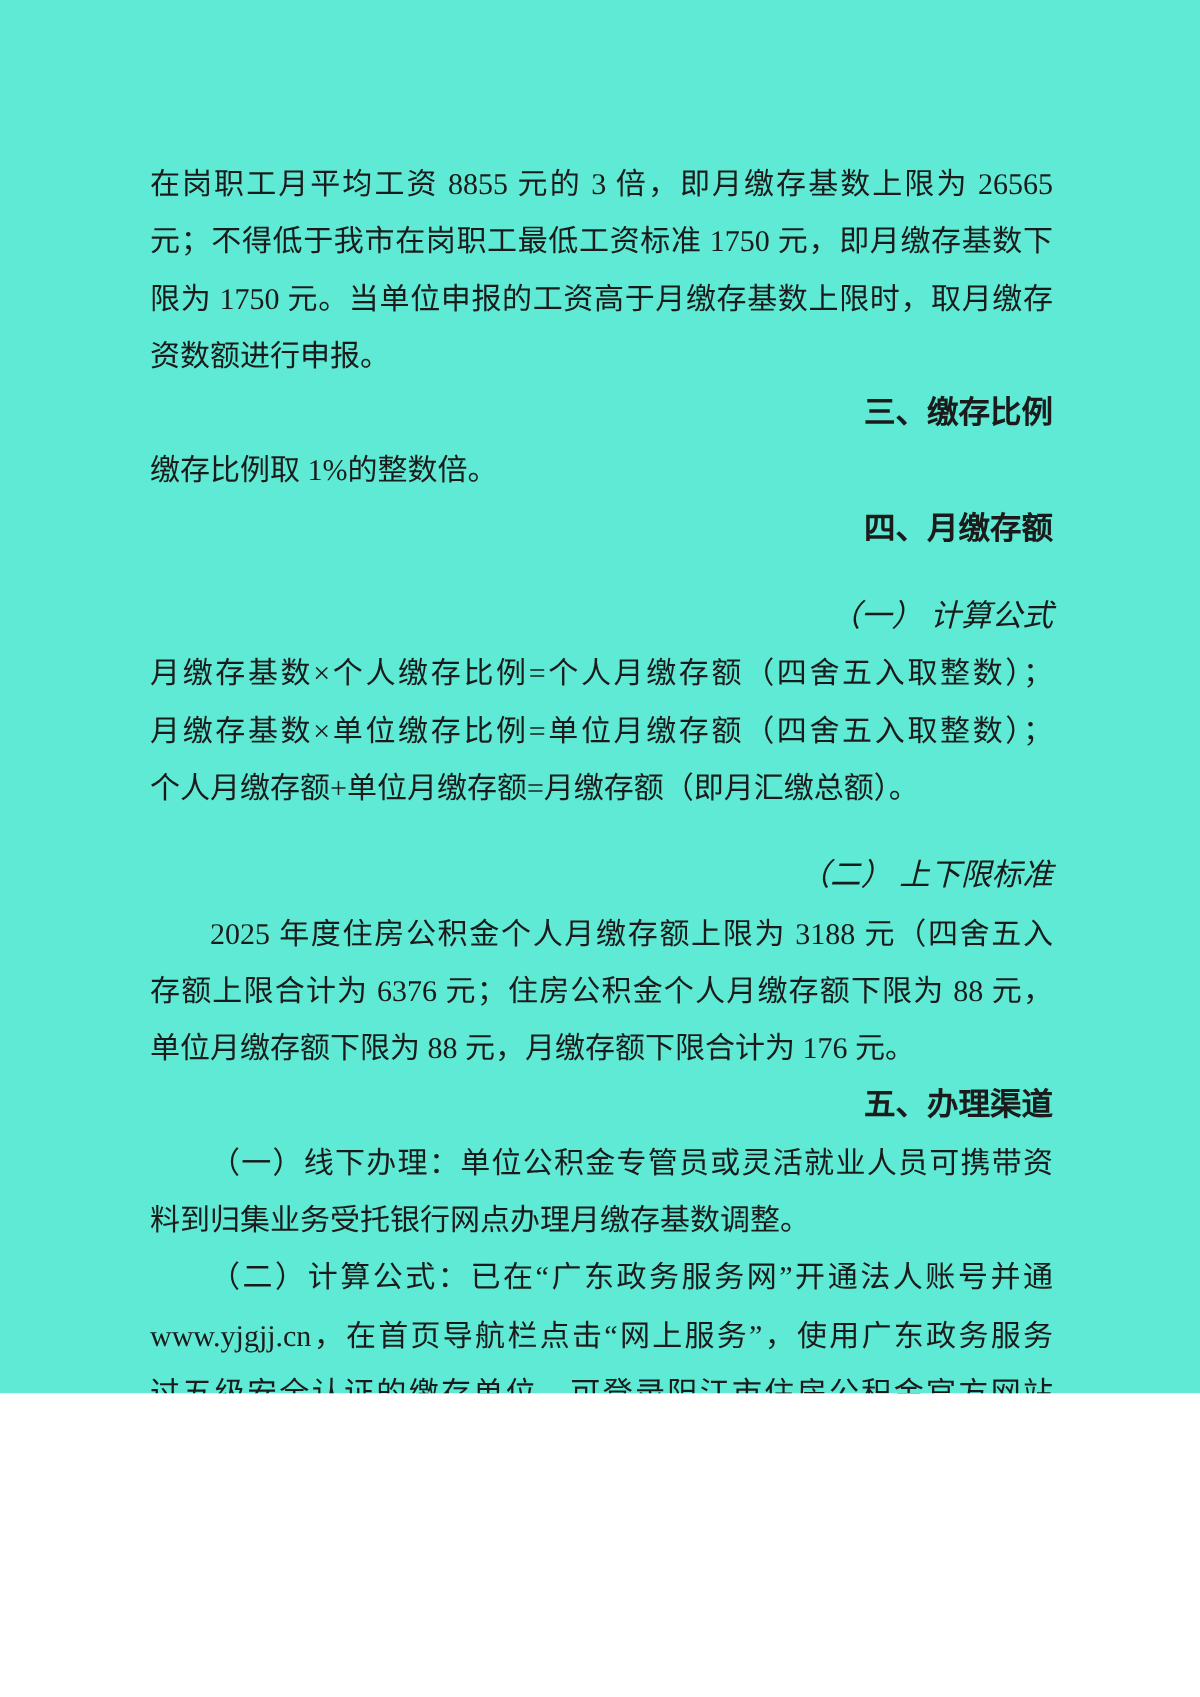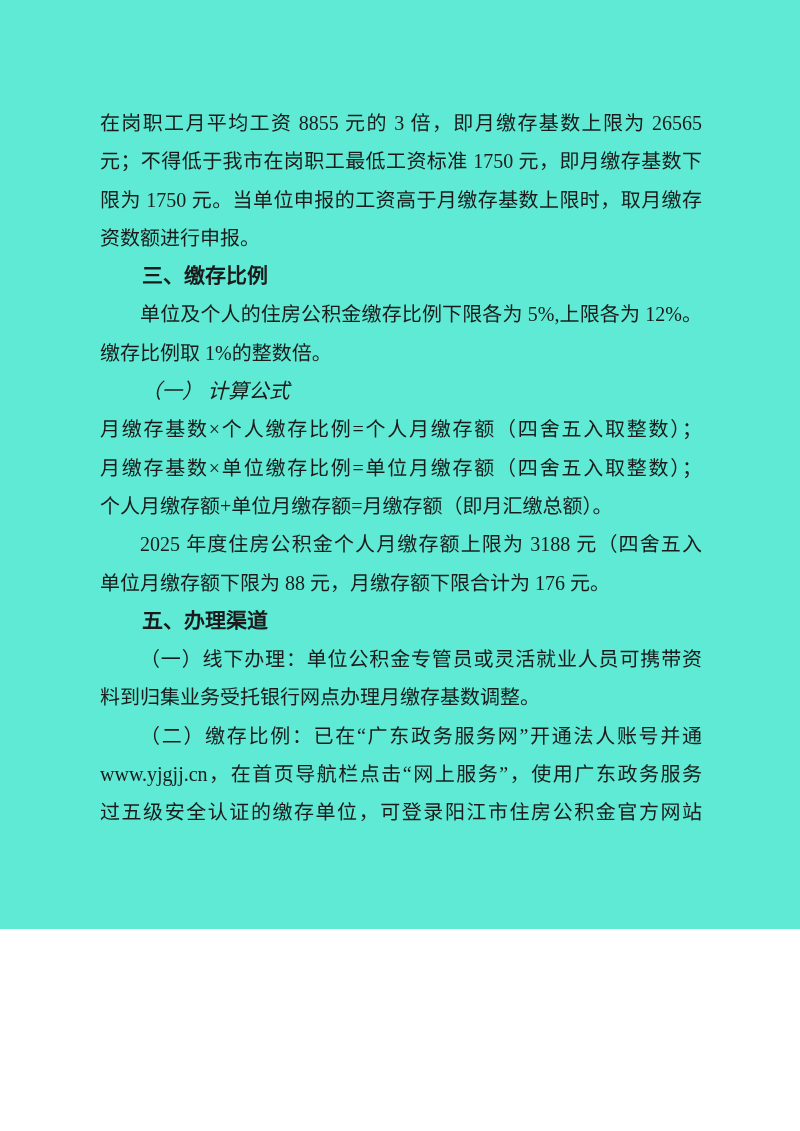--- a/index.html
+++ b/index.html
@@ -33,31 +33,33 @@
   
   .j {
     white-space: normal;
     text-align: justify;
     text-align-last: justify;
     overflow: hidden;
   }
   
   .indent {
     text-indent: 2em;
+    text-align: right;
   }
   
   .h {
     font-family: "Liberation Sans", "DejaVu Sans", sans-serif;
     font-weight: bold;
     font-size: 21px;
   }
   
   .k {
     font-style: italic;
     font-size: 20.5px;
+    margin-top: 20px;
   }
   .footer {
     position: absolute;
     left: 101px;
     top: 1054px;
     font-size: 20px;
     line-height: 26px;
     letter-spacing: 3px;
     color: #1b1b1b;
   }
@@ -65,29 +67,31 @@
 </head>
 <body>
 
 <div class="page">
   <div class="content">
     <div class="line j">在岗职工月平均工资 8855 元的 3 倍，即月缴存基数上限为 26565</div>
     <div class="line j">元；不得低于我市在岗职工最低工资标准 1750 元，即月缴存基数下</div>
     <div class="line j">限为 1750 元。当单位申报的工资高于月缴存基数上限时，取月缴存</div>
     <div class="line">资数额进行申报。</div>
     <div class="line h indent">三、缴存比例</div>
-    <div class="line j indent">单位及个人的住房公积金缴存比例下限各为 5%,上限各为 12%。</div>
     <div class="line">缴存比例取 1%的整数倍。</div>
+    <div class="line h indent">四、月缴存额</div>
     <div class="line k indent">（一） 计算公式</div>
     <div class="line j">月缴存基数×个人缴存比例=个人月缴存额（四舍五入取整数）；</div>
     <div class="line j">月缴存基数×单位缴存比例=单位月缴存额（四舍五入取整数）；</div>
     <div class="line">个人月缴存额+单位月缴存额=月缴存额（即月汇缴总额）。</div>
+    <div class="line k indent">（二） 上下限标准</div>
     <div class="line j indent">2025 年度住房公积金个人月缴存额上限为 3188 元（四舍五入</div>
+    <div class="line j">存额上限合计为 6376 元；住房公积金个人月缴存额下限为 88 元，</div>
     <div class="line">单位月缴存额下限为 88 元，月缴存额下限合计为 176 元。</div>
     <div class="line h indent">五、办理渠道</div>
     <div class="line j indent">（一）线下办理：单位公积金专管员或灵活就业人员可携带资</div>
     <div class="line">料到归集业务受托银行网点办理月缴存基数调整。</div>
-    <div class="line j indent">（二）缴存比例：已在“广东政务服务网”开通法人账号并通</div>
+    <div class="line j indent">（二）计算公式：已在“广东政务服务网”开通法人账号并通</div>
     <div class="line j">www.yjgjj.cn，在首页导航栏点击“网上服务”，使用广东政务服务</div>
     <div class="line j">过五级安全认证的缴存单位，可登录阳江市住房公积金官方网站</div>
   </div>
   <div class="footer">— 2 —</div>
 </div>
 
 </body></html>

